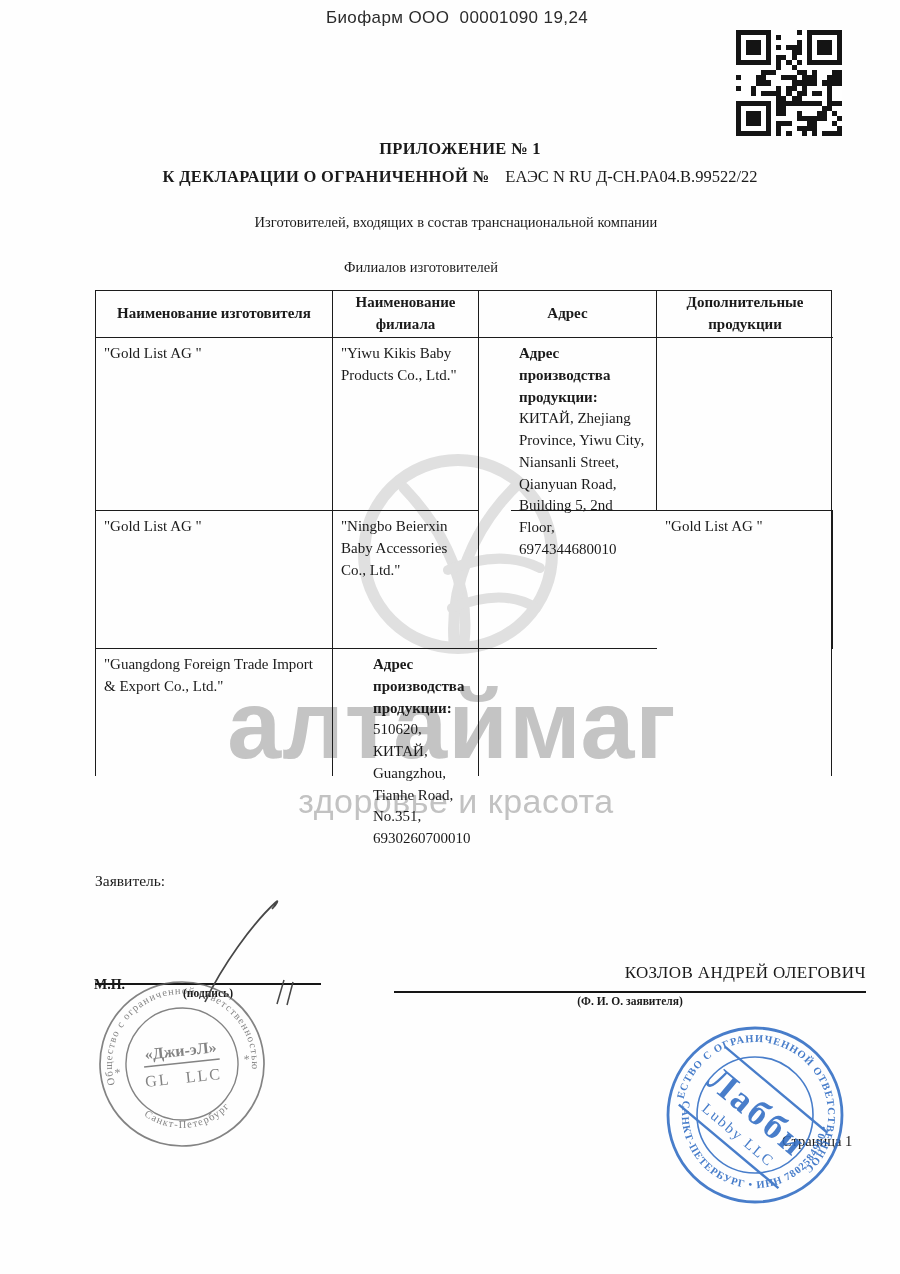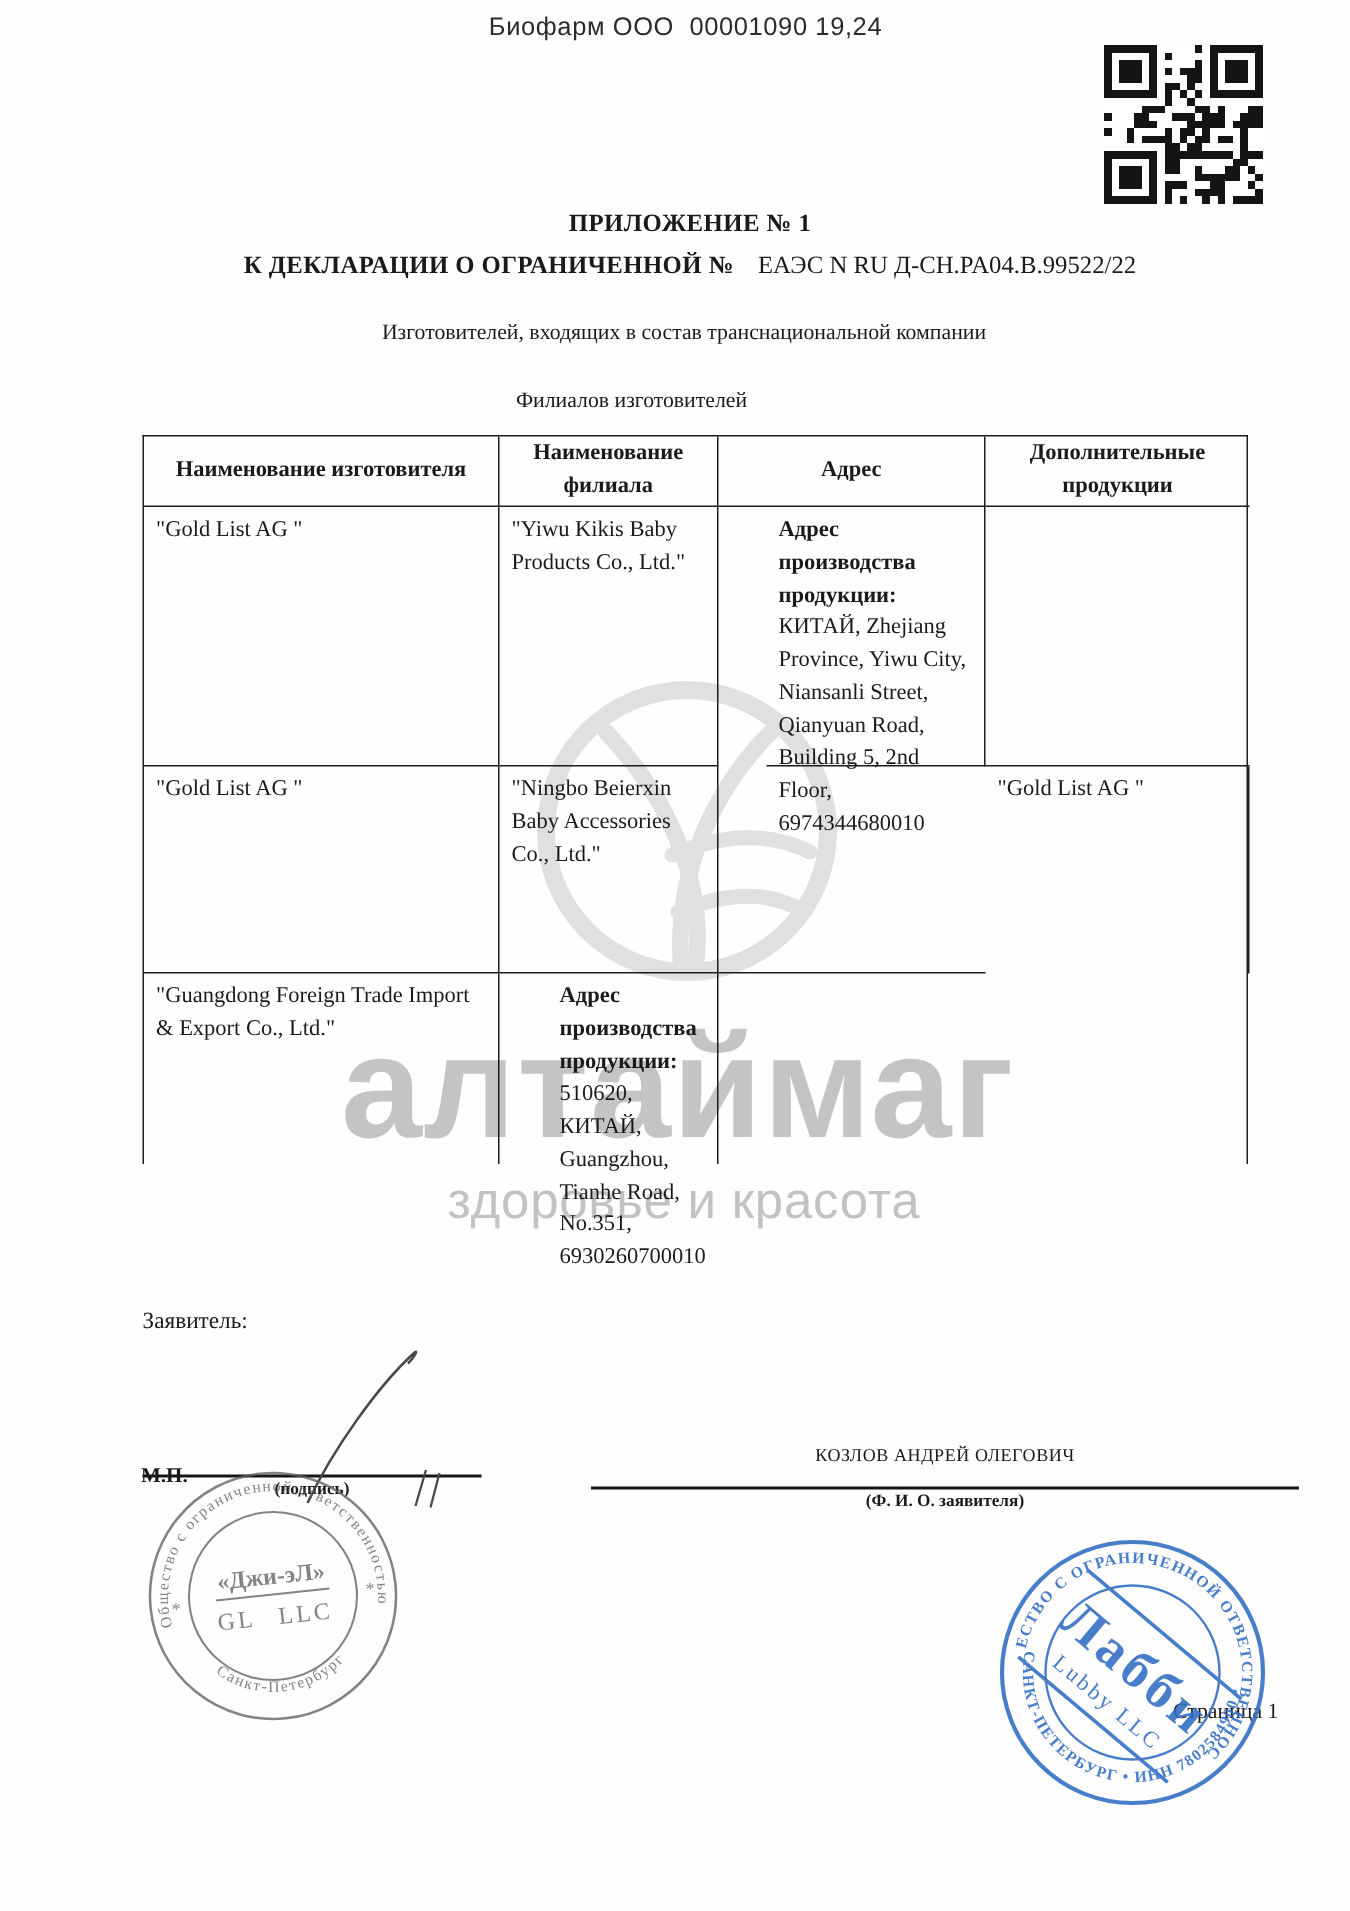--- a/index.html
+++ b/index.html
@@ -39,21 +39,21 @@
   .br{border-right:1.8px solid #1c1c1c;}
   .bb{border-bottom:1.8px solid #1c1c1c;}
   .badr{padding-right:5px;margin-left:32px;}
   .badr .b{font-weight:bold;}
 
   
   .applicant{left:95px;top:872px;font-size:15.5px;}
   .sig-line1{left:95px;top:983px;width:226px;height:2px;background:#161616;}
   .podpis{left:95px;top:987px;width:226px;text-align:center;font-size:11.5px;font-weight:bold;}
   .sig-line2{left:394px;top:991px;width:472px;height:2px;background:#161616;}
-  .fio-name{left:394px;top:963px;width:472px;text-align:center;font-size:12px;letter-spacing:.4px;}
+  .fio-name{left:394px;top:963px;width:472px;text-align:right;font-size:17px;letter-spacing:.4px;}
   .fio-cap{left:394px;top:995px;width:472px;text-align:center;font-size:11.5px;font-weight:bold;}
   .mp{left:94px;top:977px;font-size:14px;font-weight:bold;z-index:4;}
   .pagenum{left:782px;top:1133px;font-size:14.5px;z-index:2;}
 
   .sig-svg{left:180px;top:888px;width:130px;height:120px;z-index:3;}
   .stamp-gray{left:92px;top:974px;width:180px;height:180px;opacity:.78;z-index:3;}
   .stamp-blue{left:660px;top:1020px;width:190px;height:190px;opacity:.88;z-index:3;}
 
   svg text{font-family:"Liberation Serif",serif;}
 </style>

